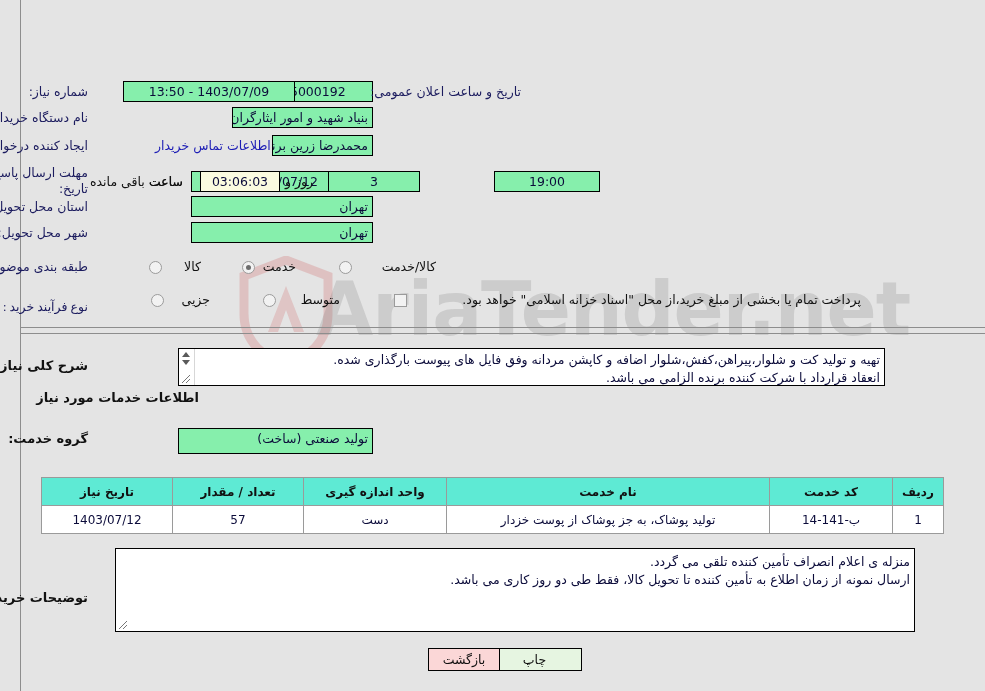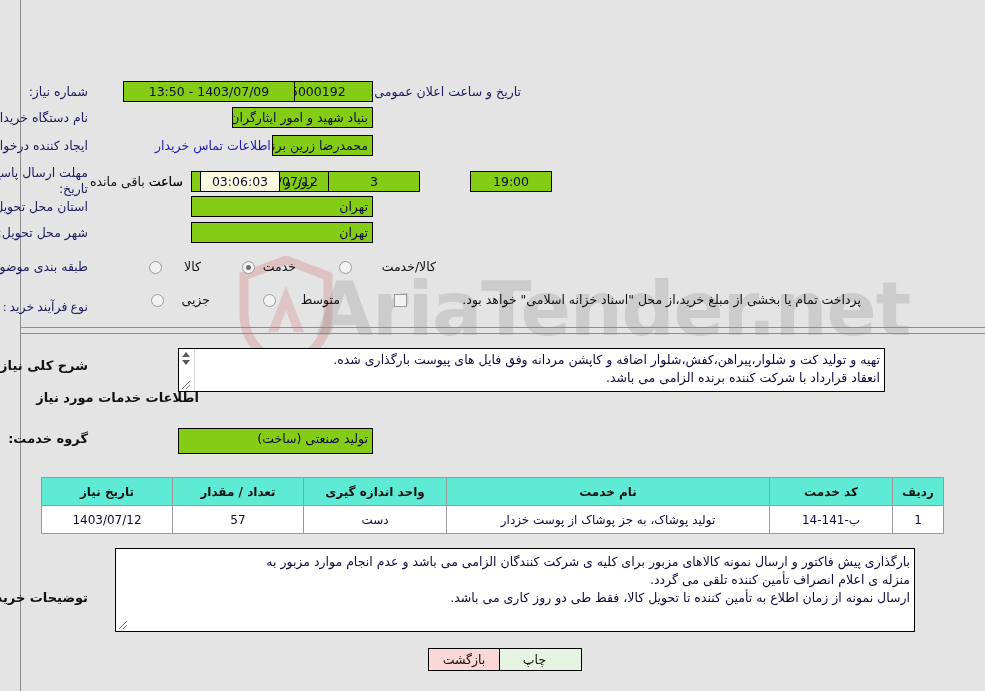--- a/index.html
+++ b/index.html
@@ -88,21 +88,21 @@
   
   .lbl {
     position: absolute;
     font-size: 12.5px;
     color: #1b1b5e;
     white-space: nowrap;
     z-index: 3;
   }
   .fld {
     position: absolute;
-    background: #84cc16;
+    background: #86efac;
     border: 1px solid #000000;
     box-sizing: border-box;
     height: 21px;
     font-size: 12.5px;
     color: #0b0b3a;
     padding: 2px 4px 0 4px;
     text-align: right;
     white-space: nowrap;
     overflow: hidden;
     z-index: 3;
@@ -303,21 +303,21 @@
   <div class="fld" style="right:612px; top:107px; left:232px;">بنیاد شهید و امور ایثارگران</div>
 
   <div class="lbl" style="right:897px; top:138px;">ایجاد کننده درخواست:</div>
   <div class="fld" style="right:612px; top:135px; left:272px;">محمدرضا زرین برنا کارشناس مسئول  بنیاد شهید و امور ایثارگران</div>
   <div class="linkish" style="left:155px; top:138px;">اطلاعات تماس خریدار</div>
 
   <div class="lbl" style="right:897px; top:165px;">مهلت ارسال پاسخ: تا</div>
   <div class="lbl" style="right:897px; top:181px;">تاریخ:</div>
   <div class="fld center" style="right:612px; top:171px; width:182px;">1403/07/12</div>
   <div class="plain" style="right:802px; top:174px; left:auto;">ساعت</div>
-  <div class="fld center" style="left:470px; top:171px; width:82px;">19:00</div>
+  <div class="fld center" style="left:494px; top:171px; width:106px;">19:00</div>
   <div class="fld center" style="left:328px; top:171px; width:92px;">3</div>
   <div class="plain" style="left:285px; top:174px;">روز و</div>
   <div class="fld center yellow" style="left:200px; top:171px; width:80px;">03:06:03</div>
   <div class="plain" style="left:90px; top:174px;">ساعت باقی مانده</div>
 
   <div class="lbl" style="right:897px; top:199px;">استان محل تحویل:</div>
   <div class="fld" style="right:612px; top:196px; width:182px;">تهران</div>
 
   <div class="lbl" style="right:897px; top:225px;">شهر محل تحویل:</div>
   <div class="fld" style="right:612px; top:222px; width:182px;">تهران</div>
@@ -342,21 +342,21 @@
   <div class="plain" style="right:645px; top:292px;">متوسط</div>
 
   <div class="checkbox" style="right:578px; top:294px;"></div>
   <div class="plain" style="right:124px; top:292px; left:auto;">پرداخت تمام یا بخشی از مبلغ خرید،از محل "اسناد خزانه اسلامی" خواهد بود.</div>
 
   <div class="hr" style="left:21px; right:0; top:327px;"></div>
   <div class="hr" style="left:21px; right:0; top:333px;"></div>
 
   <div class="section-head" style="right:897px; top:358px;">شرح کلی نیاز:</div>
 
-  <div class="ta-wrap" style="right:100px; top:348px; left:178px; height:44px;">
+  <div class="ta-wrap" style="right:100px; top:348px; left:178px; height:38px;">
     <div class="ta-scroll">
       <div class="ta-arrow up"></div>
       <div class="ta-arrow down"></div>
       <svg class="ta-grip" viewBox="0 0 10 10">
         <path d="M9 1 L1 9" stroke="#777" stroke-width="1" fill="none"></path>
         <path d="M9 5 L5 9" stroke="#777" stroke-width="1" fill="none"></path>
       </svg>
     </div>
     <div class="ta-body">
       <span class="ln">تهیه و تولید کت و شلوار،پیراهن،کفش،شلوار اضافه و کاپشن مردانه وفق فایل های پیوست بارگذاری شده.</span>
@@ -395,21 +395,20 @@
   <div class="section-head" style="right:897px; top:590px;">توضیحات خریدار:</div>
 
   <div class="ta-wrap" style="right:70px; top:548px; left:115px; height:84px;">
     <div class="ta-scroll" style="border-right:none;">
       <svg class="ta-grip" viewBox="0 0 10 10">
         <path d="M9 1 L1 9" stroke="#777" stroke-width="1" fill="none"></path>
         <path d="M9 5 L5 9" stroke="#777" stroke-width="1" fill="none"></path>
       </svg>
     </div>
     <div class="ta-body" style="top:4px;">
-      <span class="ln">بارگذاری پیش فاکتور و ارسال نمونه کالاهای مزبور برای کلیه ی شرکت کنندگان الزامی می باشد و عدم انجام موارد مزبور به</span>
       <span class="ln">منزله ی اعلام انصراف تأمین کننده تلقی می گردد.</span>
       <span class="ln">ارسال نمونه از زمان اطلاع به تأمین کننده تا تحویل کالا، فقط طی دو روز کاری می باشد.</span>
     </div>
   </div>
 
   <div class="btn print" style="left:487px; top:648px; width:95px;">چاپ</div>
   <div class="btn back" style="left:428px; top:648px; width:72px;">بازگشت</div>
 
 </div>
 

